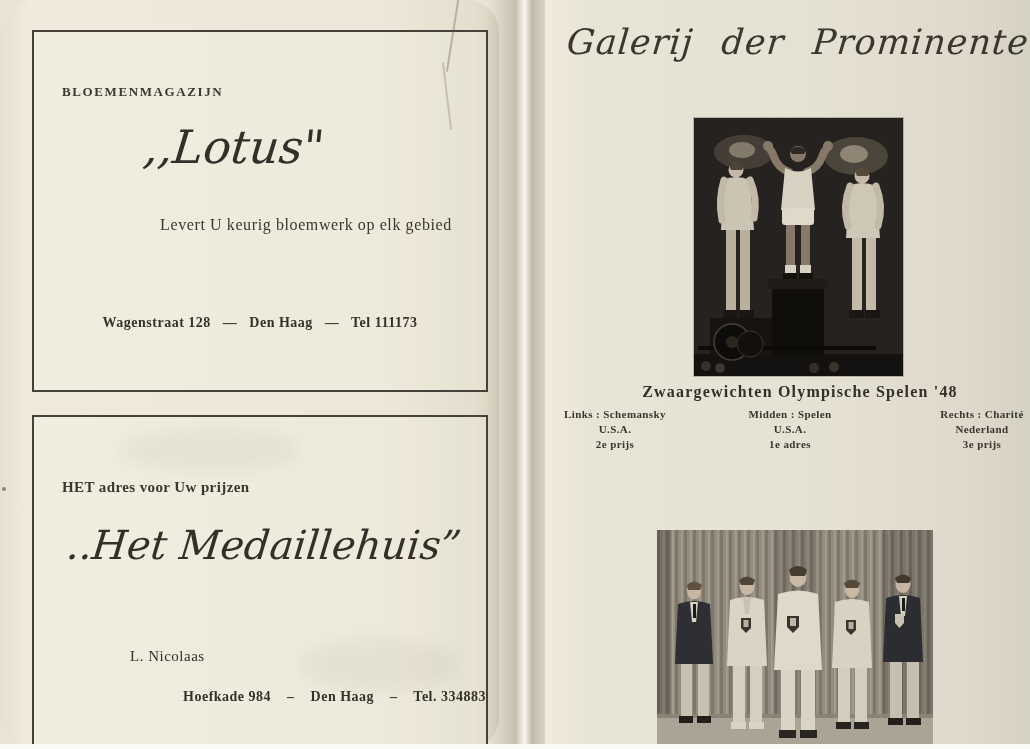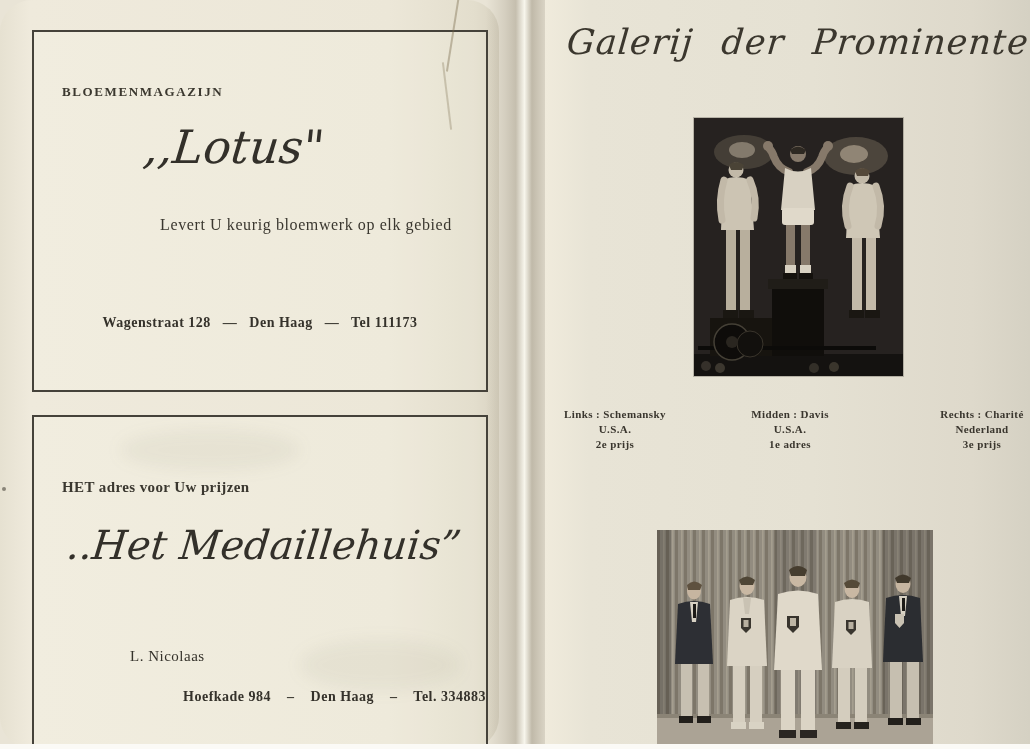--- a/index.html
+++ b/index.html
@@ -166,28 +166,29 @@
           <circle cx="38" cy="224" r="6" fill="#2a2620"></circle>
         </g>
 
         <circle cx="12" cy="248" r="5" fill="#35302a"></circle>
         <circle cx="26" cy="250" r="5" fill="#3c372f"></circle>
         <circle cx="120" cy="250" r="5" fill="#332f28"></circle>
         <circle cx="140" cy="249" r="5" fill="#3a352c"></circle>
       </svg>
     </div>
 
+    <div class="photo-caption">Zwaargewichten Olympische Spelen '48</div>
 
     <div class="medalist-col col-links">
       <div>Links :  Schemansky</div>
       <div>U.S.A.</div>
       <div>2e  prijs</div>
     </div>
     <div class="medalist-col col-midden">
-      <div>Midden :  Davis</div>
+      <div>Midden :  Spelen</div>
       <div>U.S.A.</div>
       <div>1e  adres</div>
     </div>
     <div class="medalist-col col-rechts">
       <div>Rechts :  Charité</div>
       <div>Nederland</div>
       <div>3e  prijs</div>
     </div>
 
     <div class="photo photo2">

